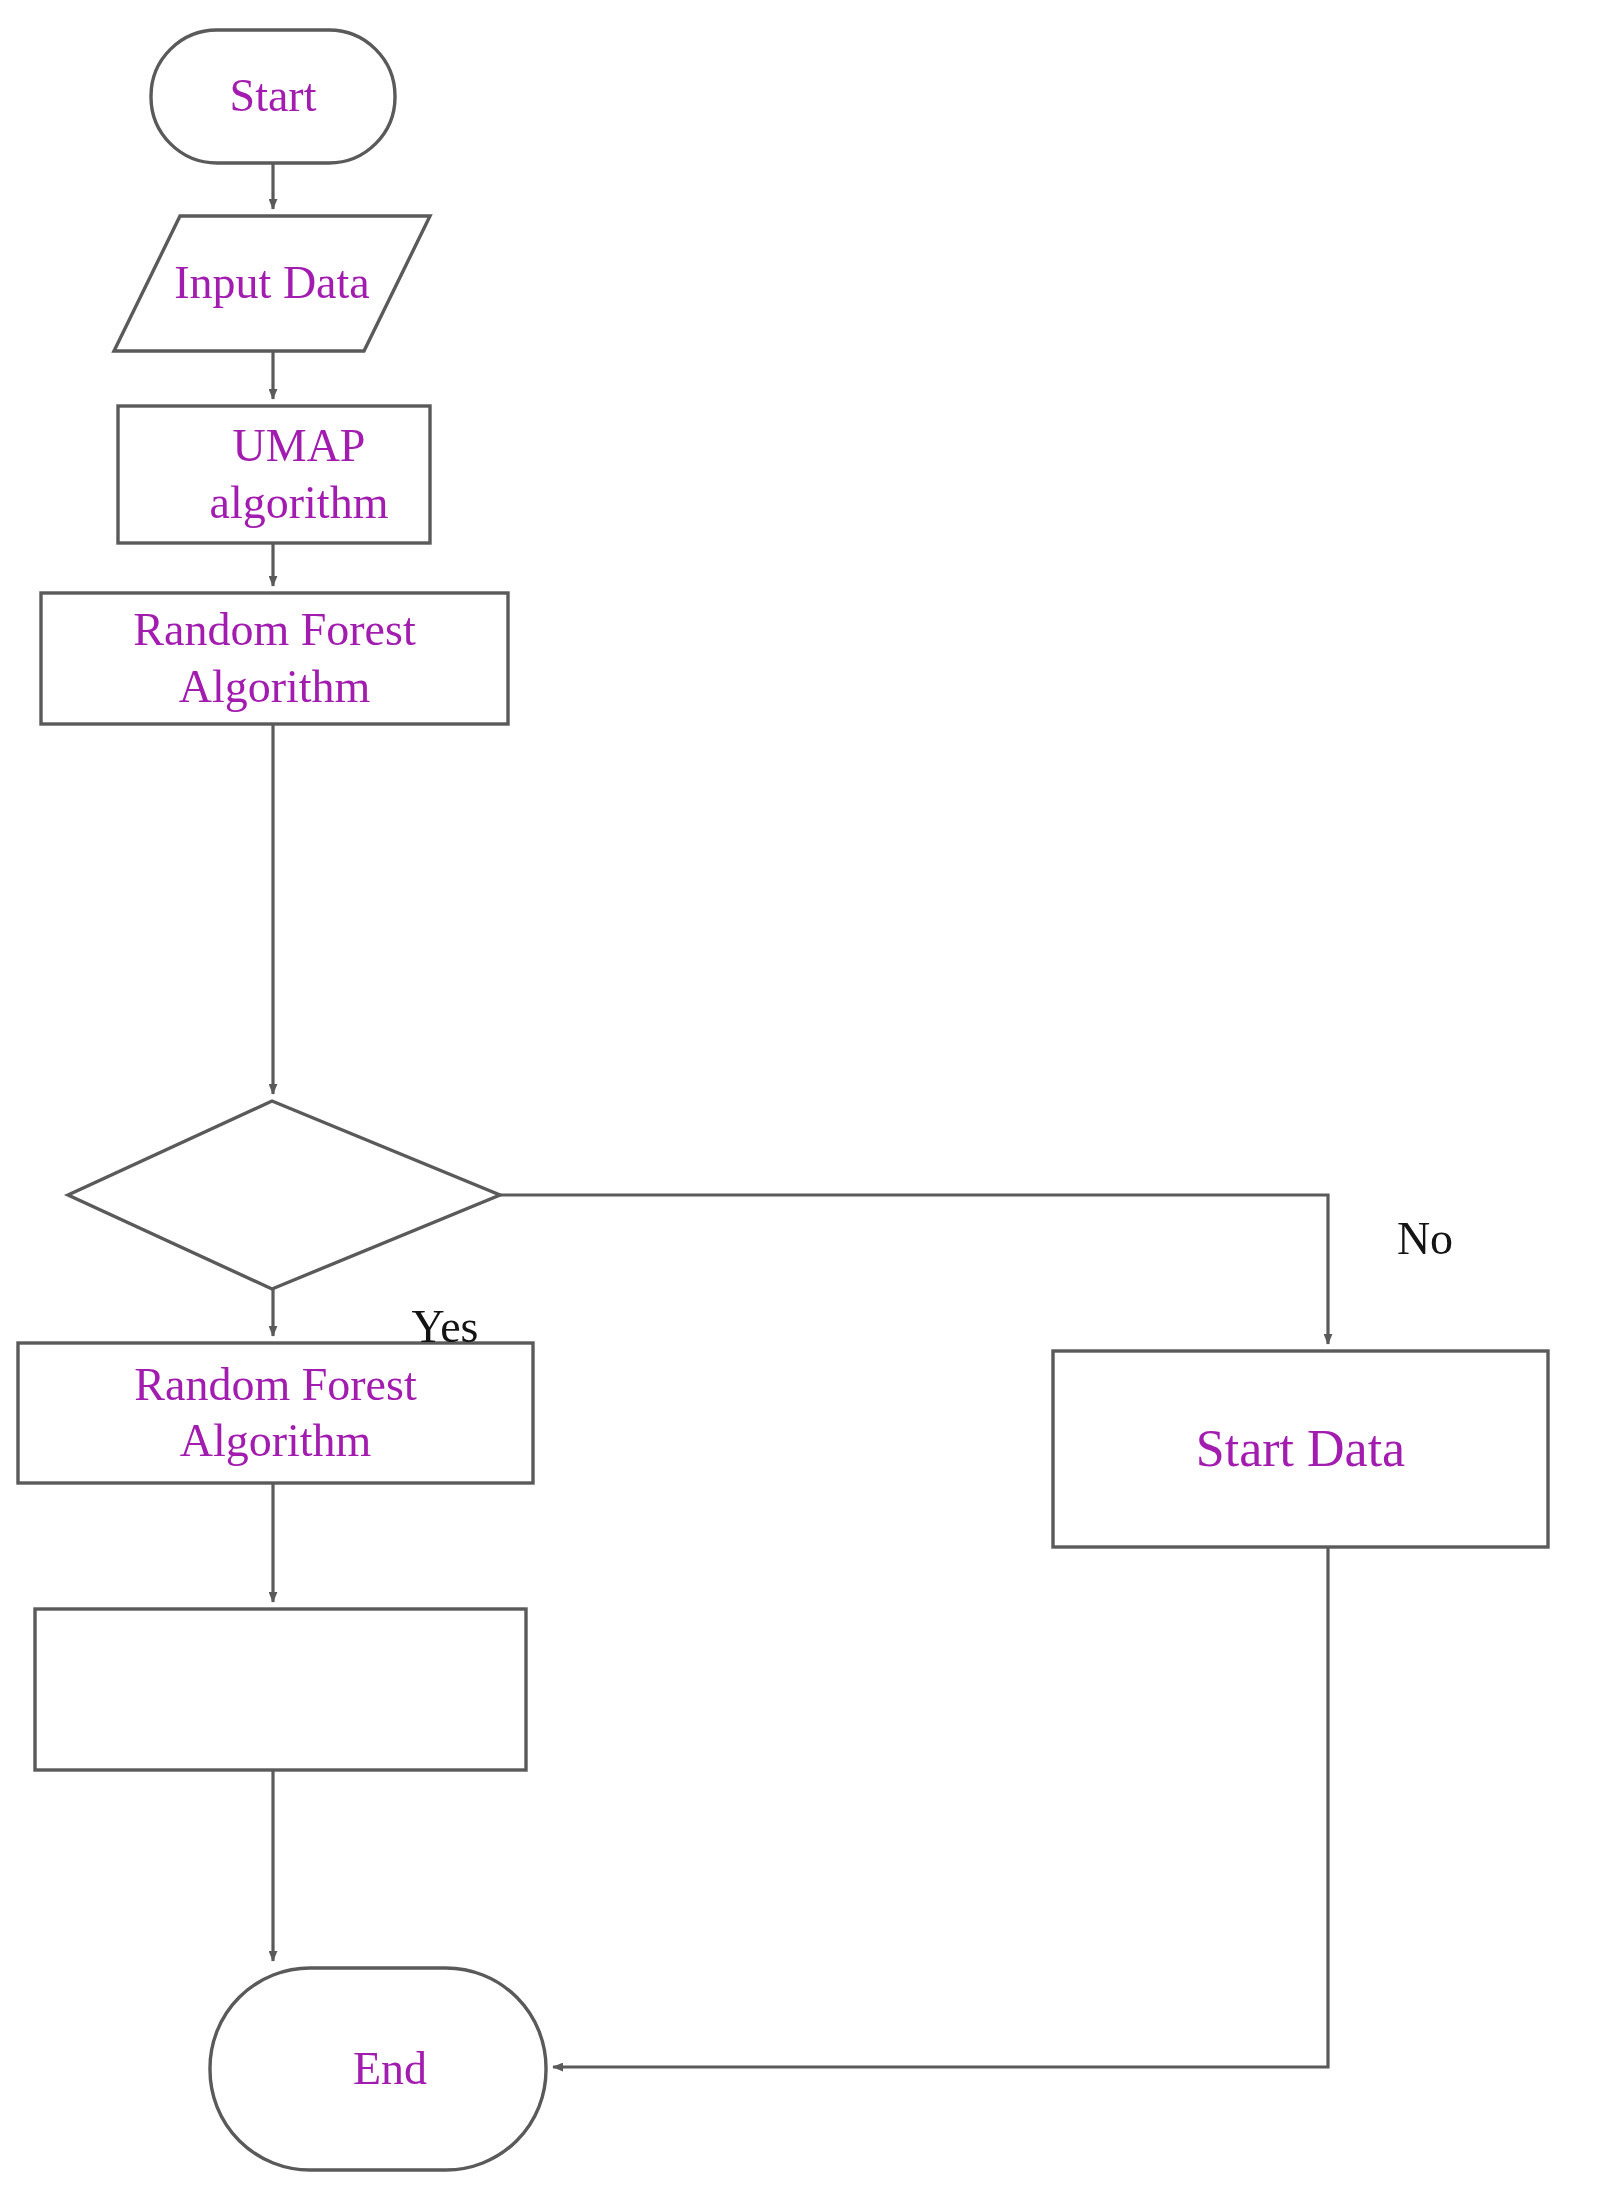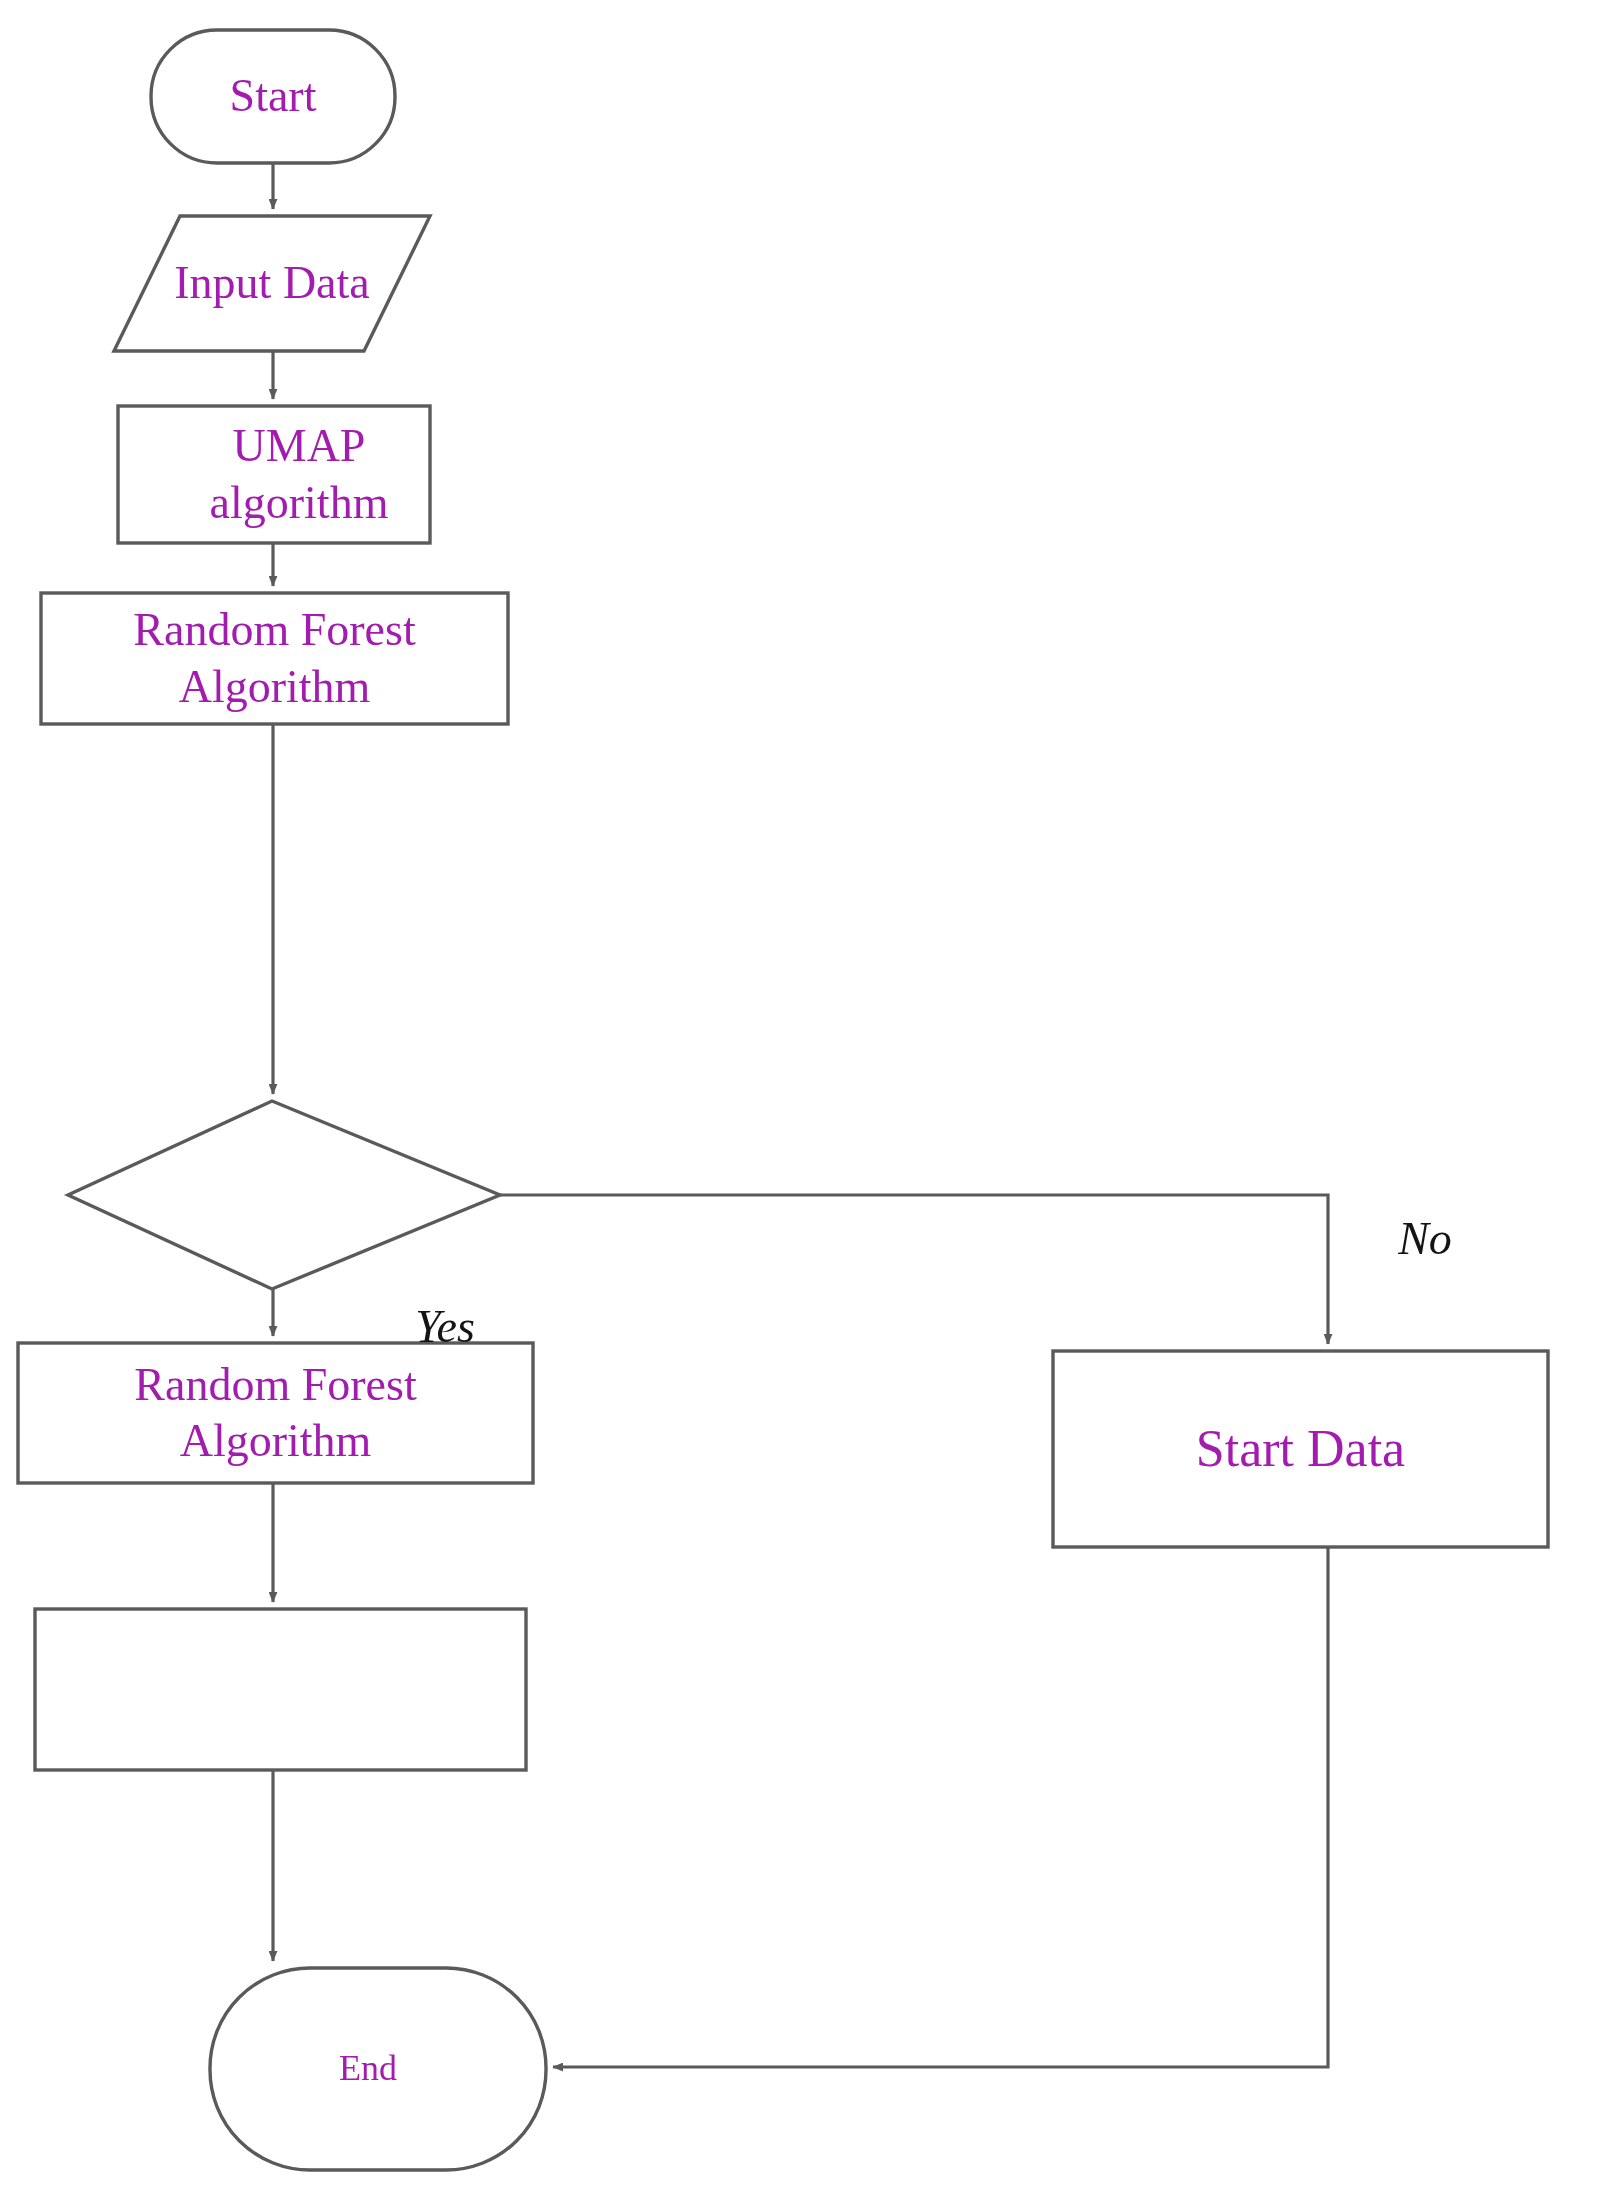--- a/index.html
+++ b/index.html
@@ -32,21 +32,20 @@
     color: #a21caf;
     line-height: 1.22;
     white-space: pre-line;
     pointer-events: none;
   }
   .edge-label {
     position: absolute;
     color: #141414;
     text-align: center;
     white-space: nowrap;
-    font-style: italic;
   }
 </style>
 </head>
 <body>
 
 <div id="canvas">
 
   <svg id="flow-svg" viewBox="0 0 1623 2193">
     <defs>
       <marker id="arrowhead" markerWidth="11" markerHeight="9" refX="10.2" refY="4.5" orient="auto" markerUnits="userSpaceOnUse">
@@ -98,19 +97,19 @@
   <div class="node-label" style="left:41px; top:593px; width:467px; height:131px; font-size:46px;">Random Forest
 Algorithm</div>
 
 
   <div class="node-label" style="left:18px; top:1343px; width:515px; height:140px; font-size:46px;">Random Forest
 Algorithm</div>
 
   <div class="node-label" style="left:1053px; top:1351px; width:495px; height:196px; font-size:52px;">Start Data</div>
 
 
-  <div class="node-label" style="left:200px; top:1968px; width:336px; height:202px; font-size:36px;">End</div>
+  <div class="node-label" style="left:222px; top:1968px; width:336px; height:202px; font-size:46px;">End</div>
 
   <div class="edge-label" style="left:400px; top:1300px; width:90px; font-size:46px;">Yes</div>
 
   <div class="edge-label" style="left:1380px; top:1212px; width:90px; font-size:46px;">No</div>
 
 </div>
 
 </body></html>

